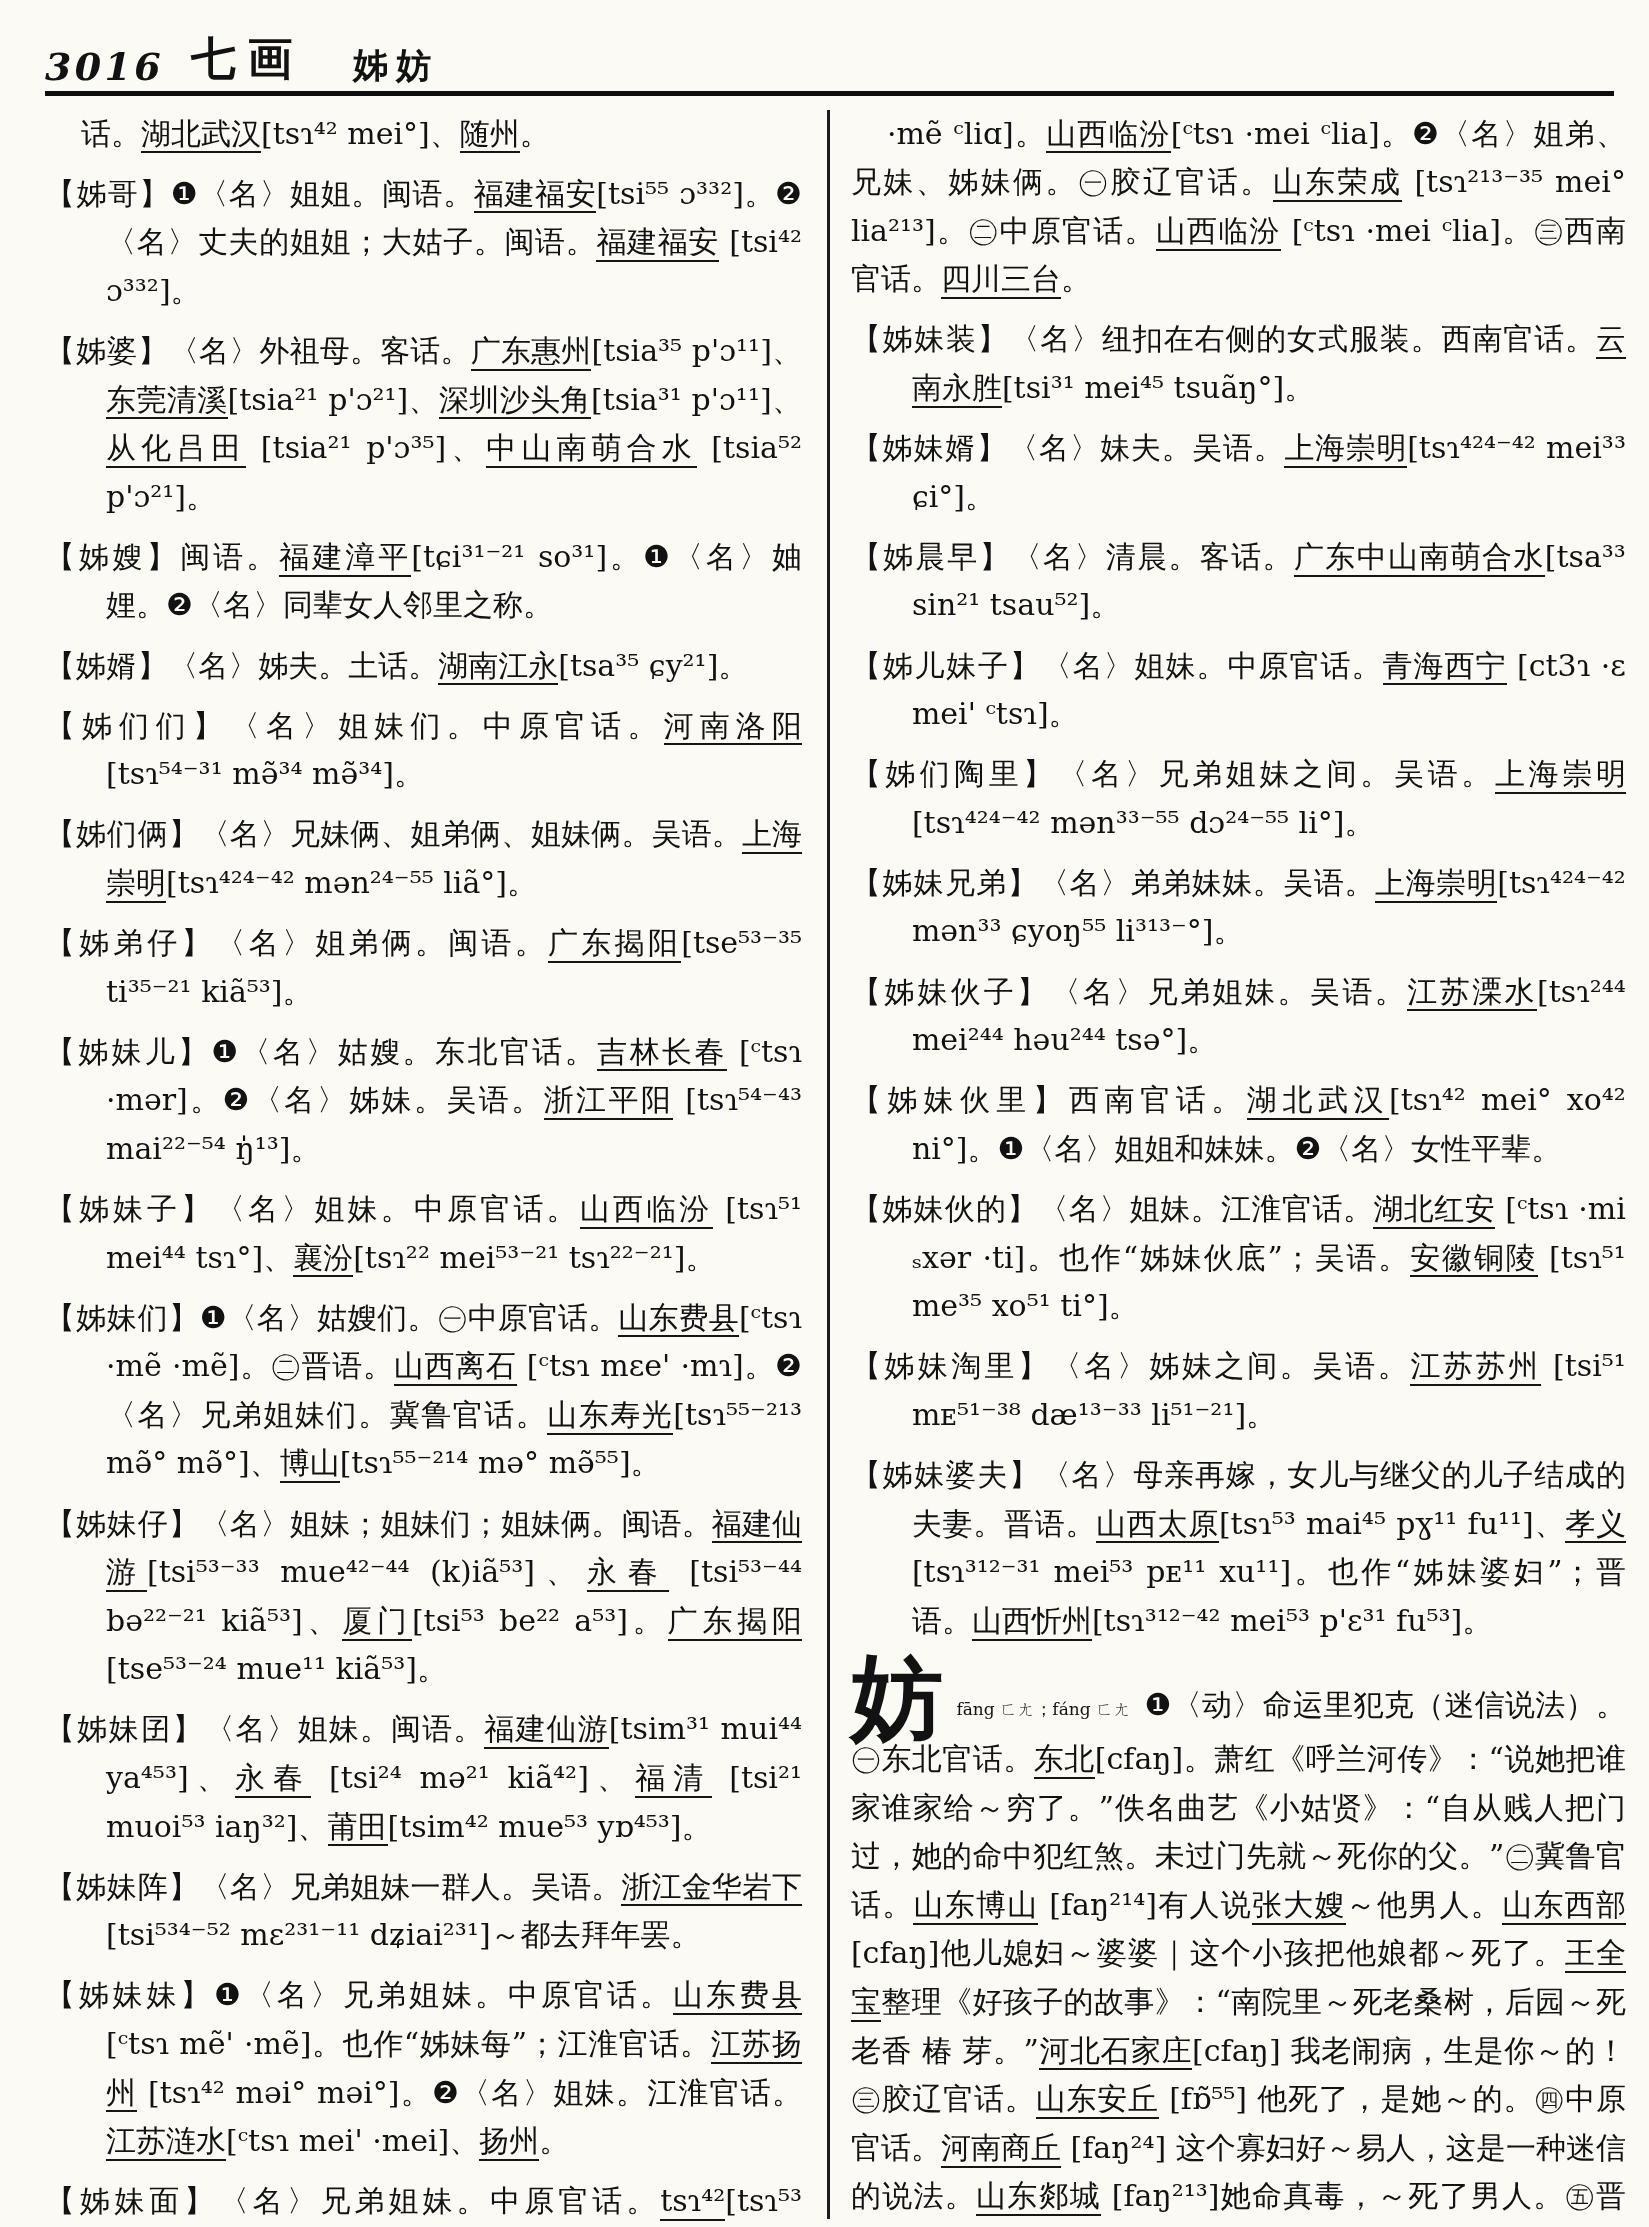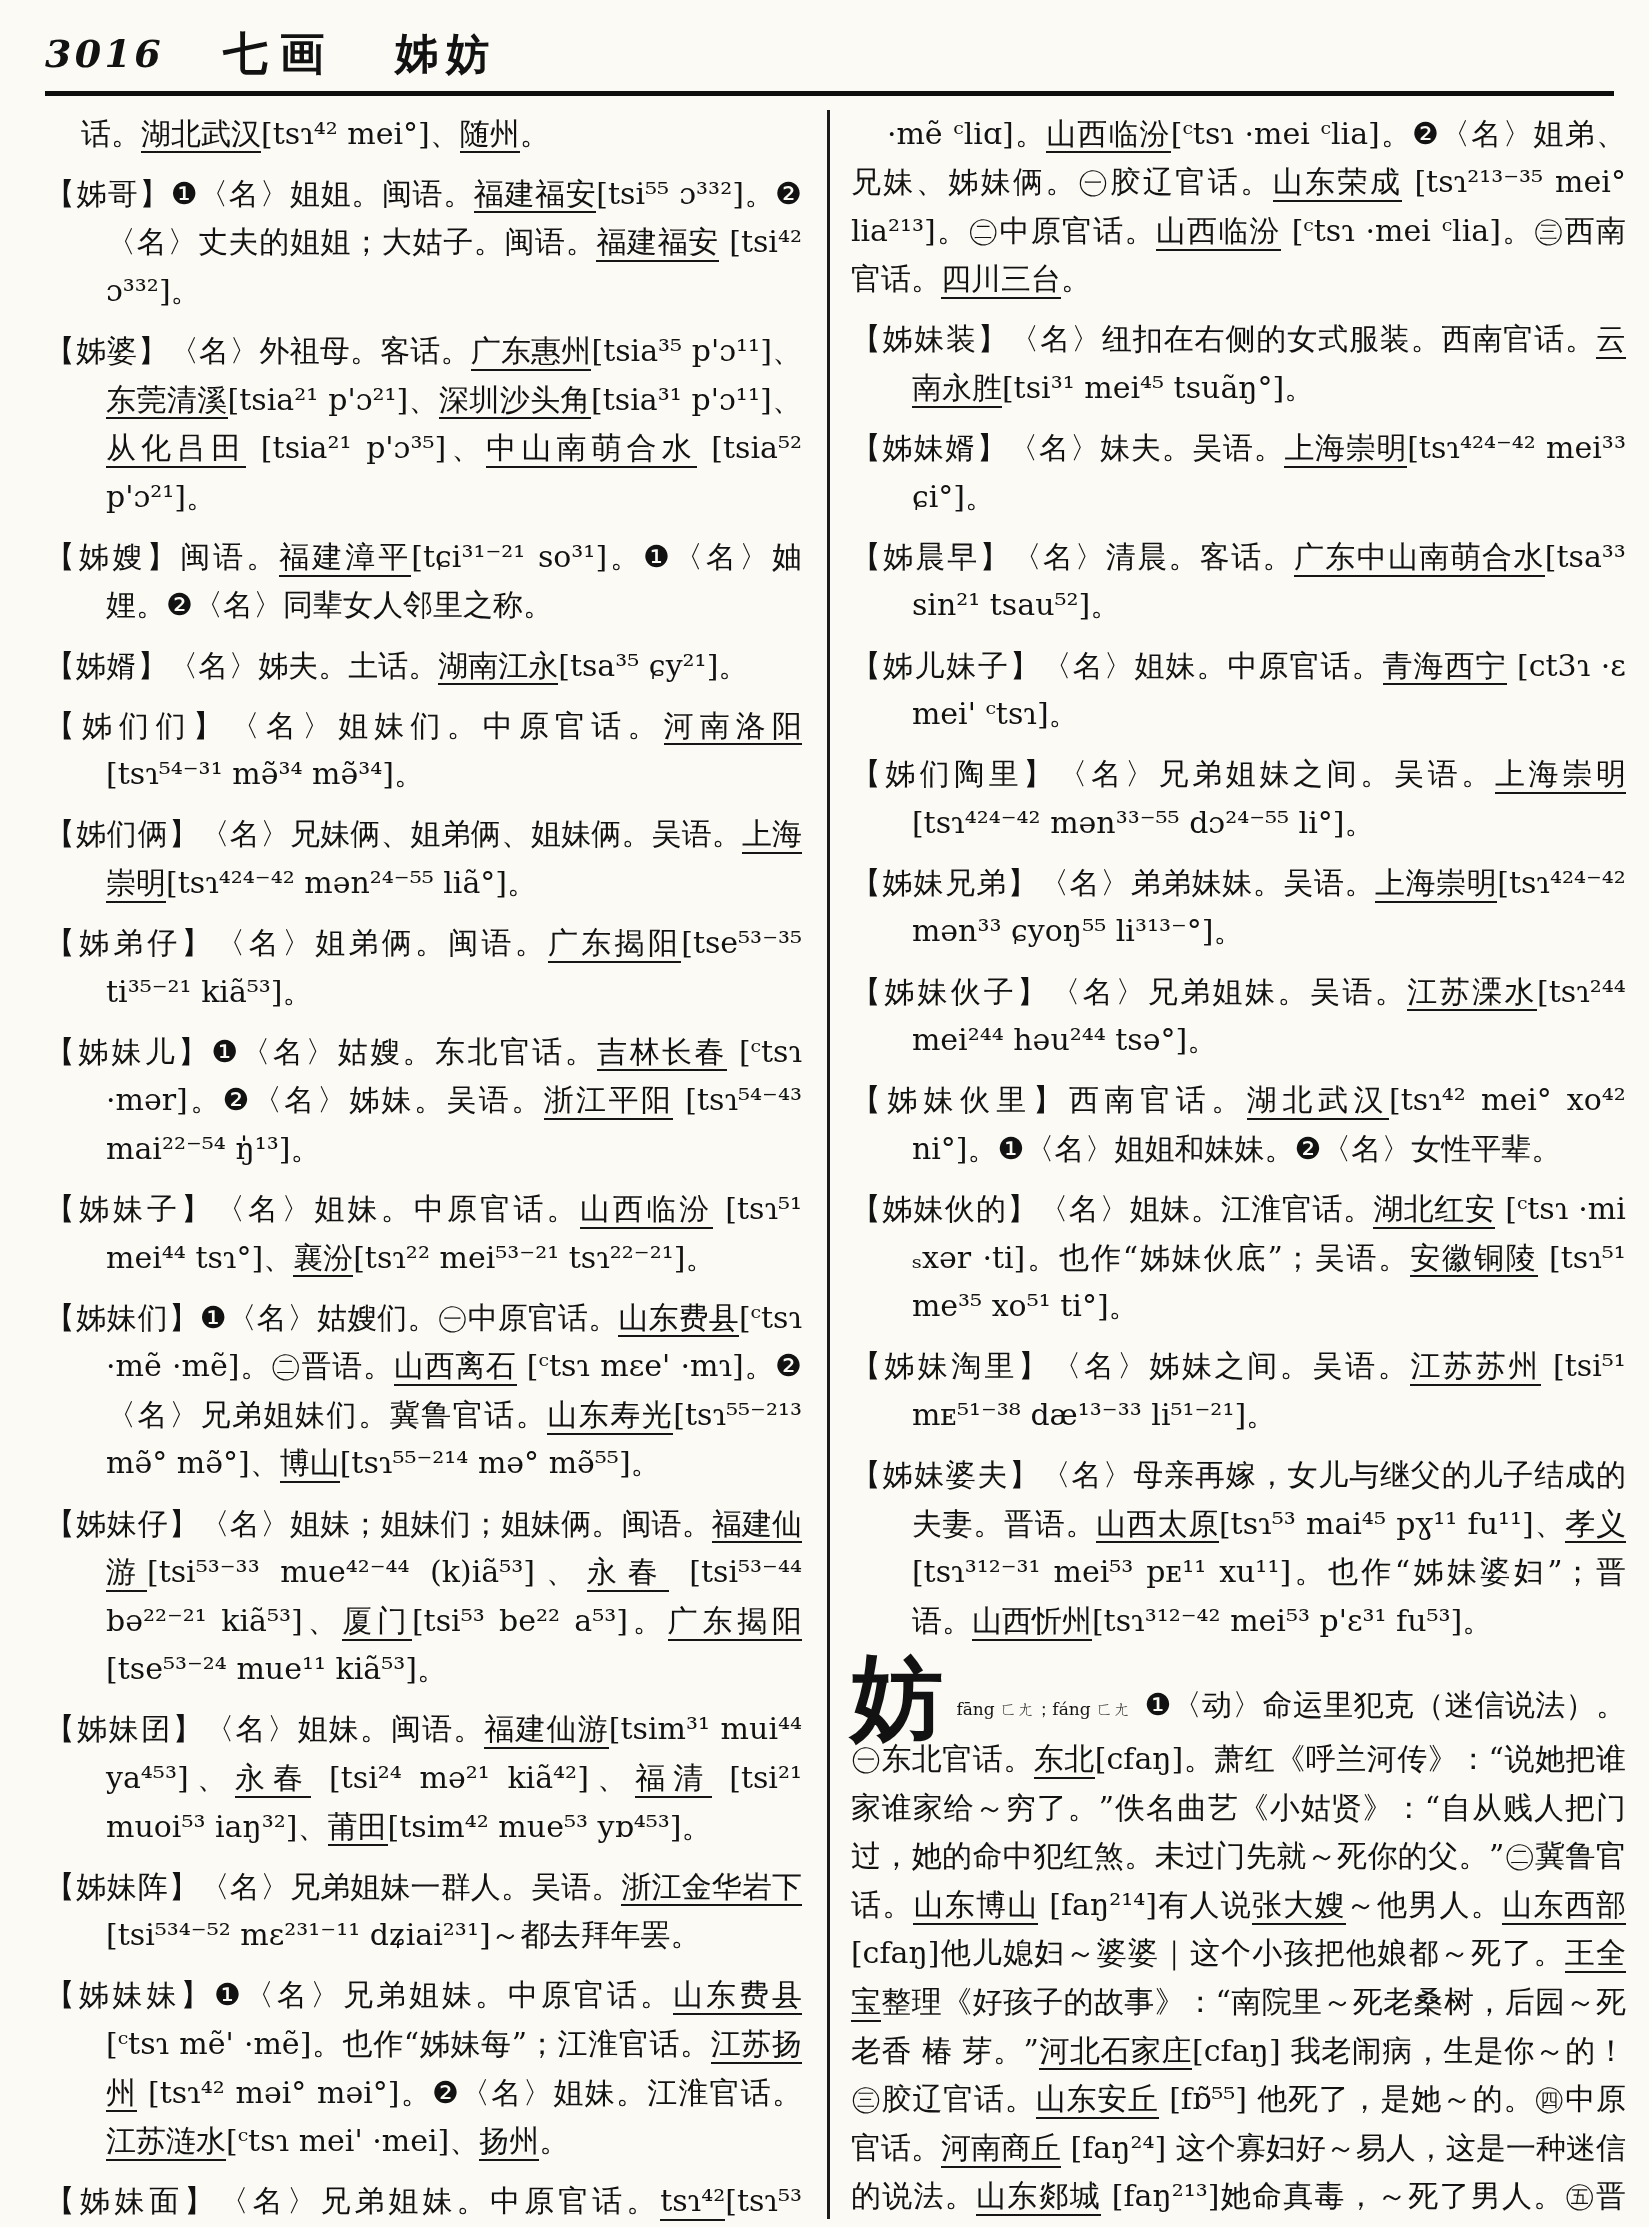--- a/index.html
+++ b/index.html
@@ -7,27 +7,27 @@
     position:relative;
     width:1650px;height:2227px;
     background:#fbfaf5;
     color:#121212;
     font-family:"DejaVu Serif","Liberation Serif",serif;
     box-sizing:border-box;
     padding:18px 11.5px 0 45px;
     overflow:hidden;
   }
   .hdr{
-    display:flex;align-items:center;gap:59px;
+    display:flex;align-items:flex-end;gap:27px;
     height:71px;
     font-weight:bold;
   }
   .hdr .pgno{font-size:38px;font-style:italic;letter-spacing:3.3px;}
   .hdr .sect{font-size:45px;letter-spacing:11.5px;}
-  .hdr .range{font-size:43px;letter-spacing:8.2px;}
+  .hdr .range{font-size:35px;letter-spacing:8.2px;margin-left:22px;}
   .hrule{height:5.8px;background:#0e0e0e;margin:1.6px 25px 13.2px 0;}
   .cols{display:flex;align-items:stretch;}
   .col{
     font-size:30px;
     line-height:1.62;
     text-align:justify;
     text-justify:inter-ideograph;
   }
   .col.left{width:757px;}
   .col.right{width:775px;}

